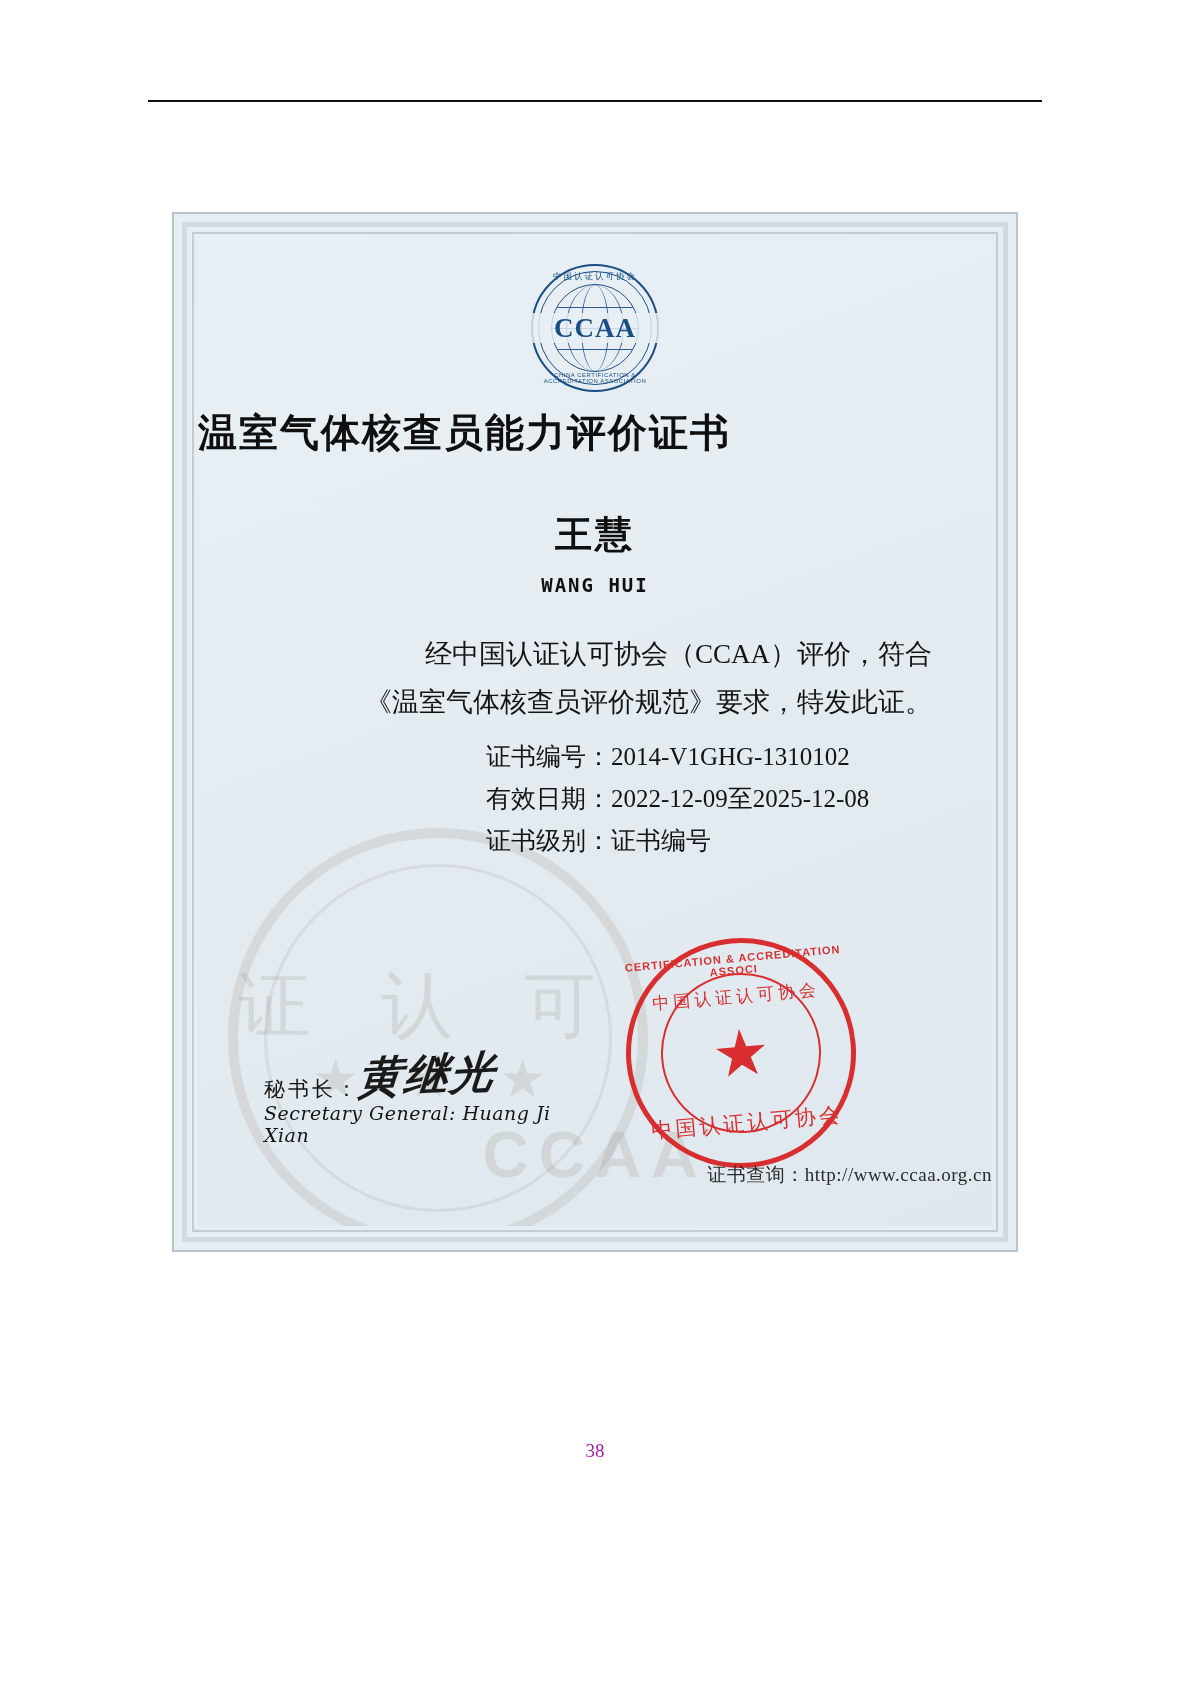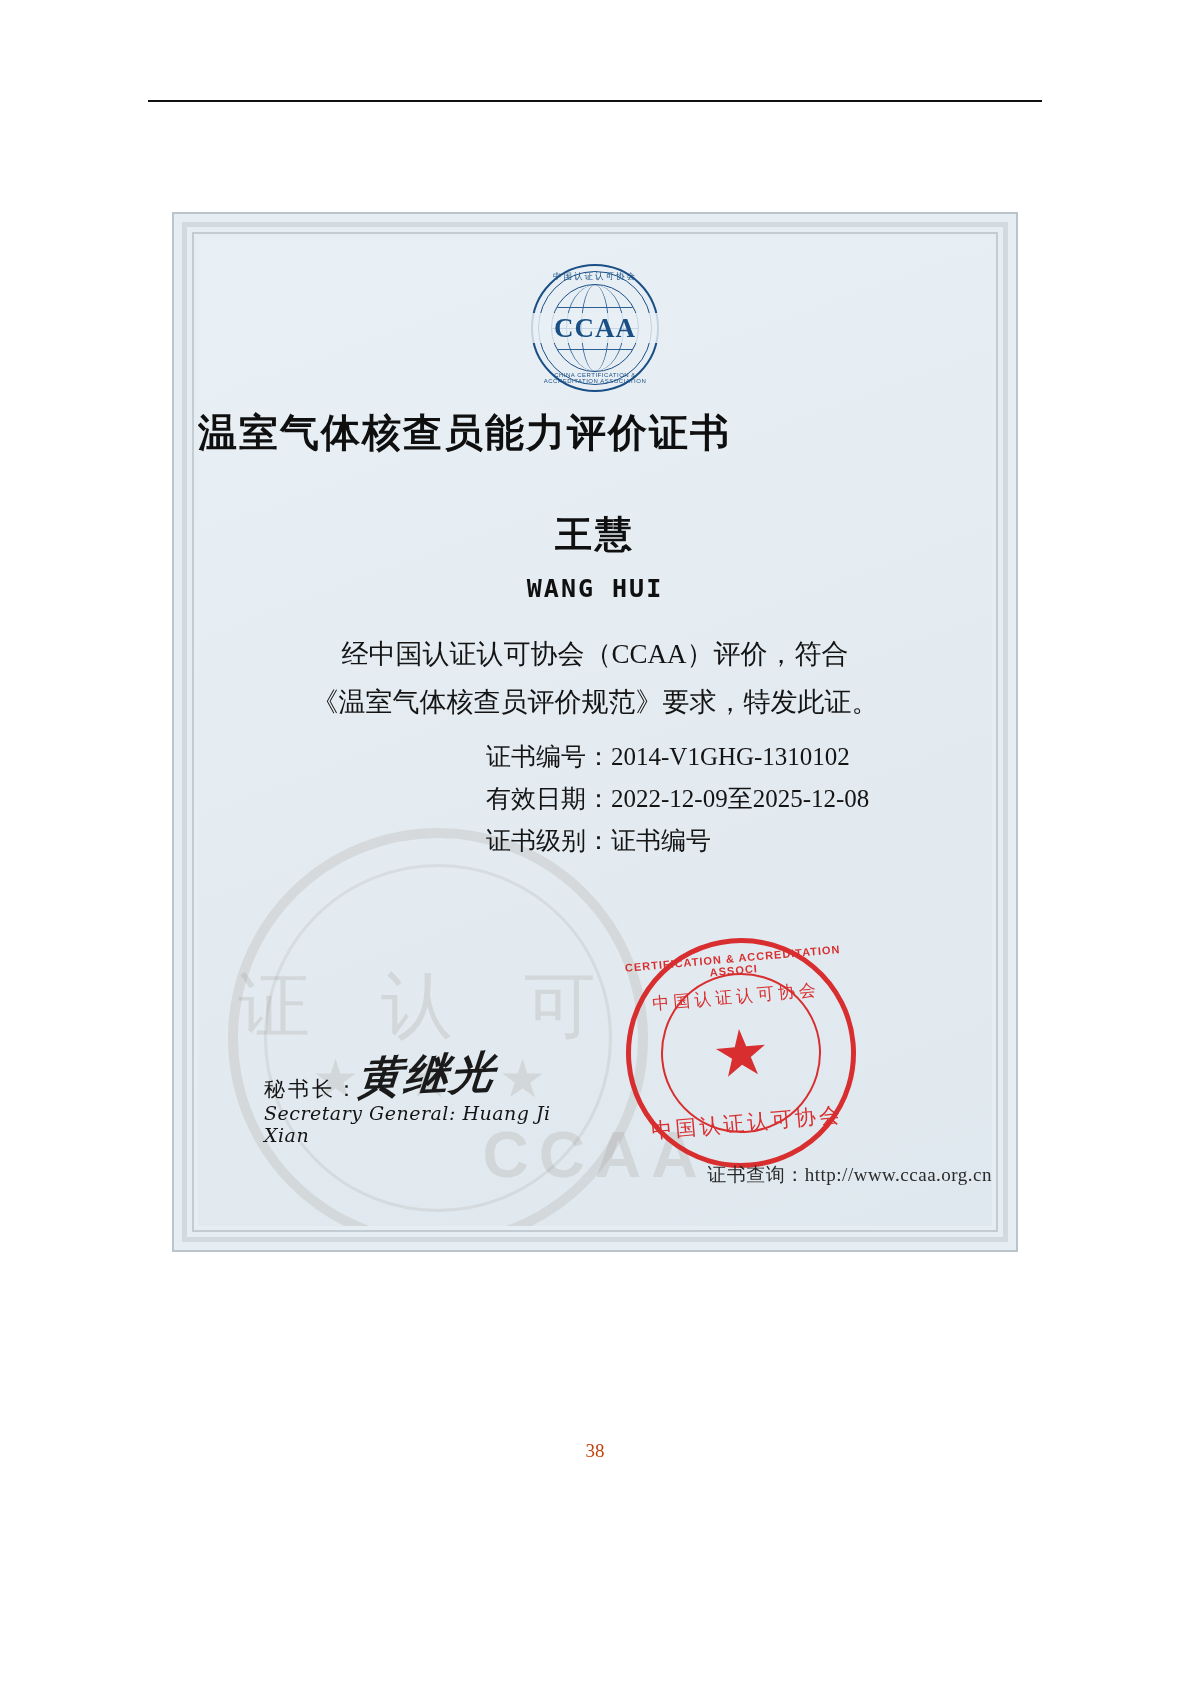--- a/index.html
+++ b/index.html
@@ -226,40 +226,41 @@
     letter-spacing: 3px;
     color: #101010;
   }
   .holder-name-en {
     position: absolute;
     left: 0; right: 0;
     top: 336px;
     text-align: center;
     font-family: "DejaVu Sans Mono", monospace;
     font-weight: bold;
-    font-size: 25px;
+    font-size: 19px;
     letter-spacing: 2px;
     color: #101010;
   }
 
   
   .statement {
     position: absolute;
     left: 60px;
     right: 60px;
     top: 392px;
     text-align: center;
     font-size: 27px;
     line-height: 48px;
     color: #141414;
     font-family: "Liberation Serif", serif;
   }
   .statement .line {
     display: block;
     white-space: nowrap;
+    text-align: right;
   }
 
   
   .details {
     position: absolute;
     left: 288px;
     top: 498px;
     font-size: 25px;
     line-height: 42px;
     color: #141414;
@@ -381,21 +382,21 @@
     letter-spacing: 0.5px;
   }
 
   
   .page-number {
     position: absolute;
     left: 0; right: 0;
     top: 1440px;
     text-align: center;
     font-size: 19px;
-    color: #c2410c;
+    color: #a21caf;
     font-family: "Liberation Serif", serif;
   }
 </style>
 </head>
 <body>
 
 <div class="page-rule"></div>
 
 <div class="certificate">
   <div class="cert-border-2"></div>

